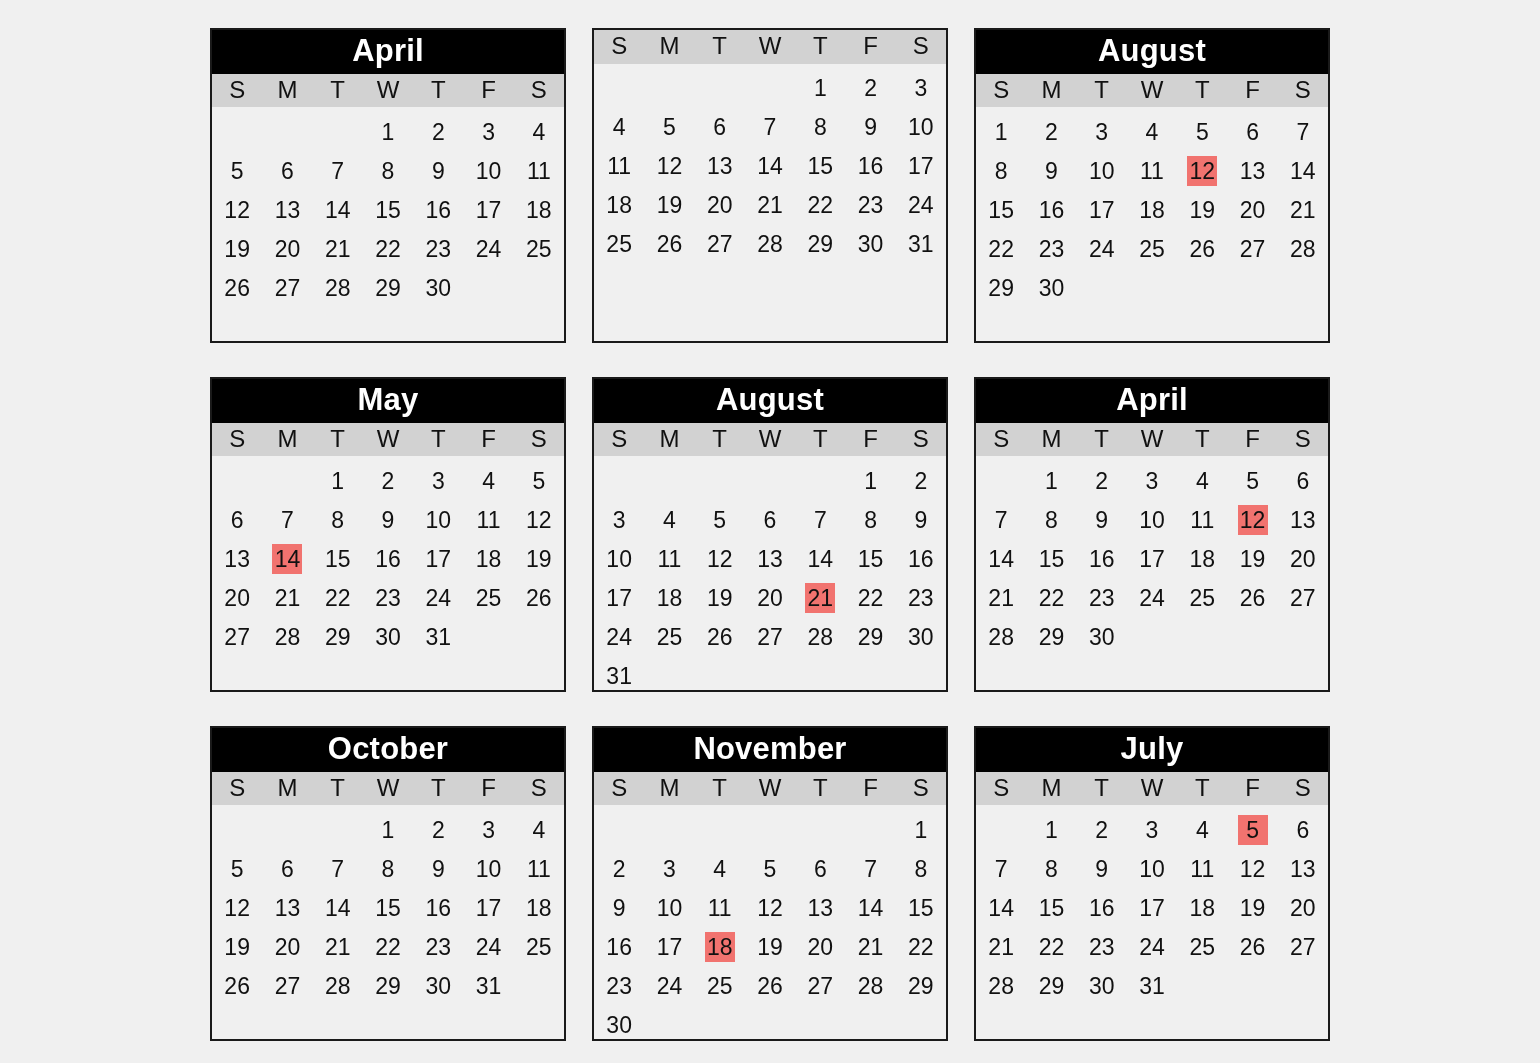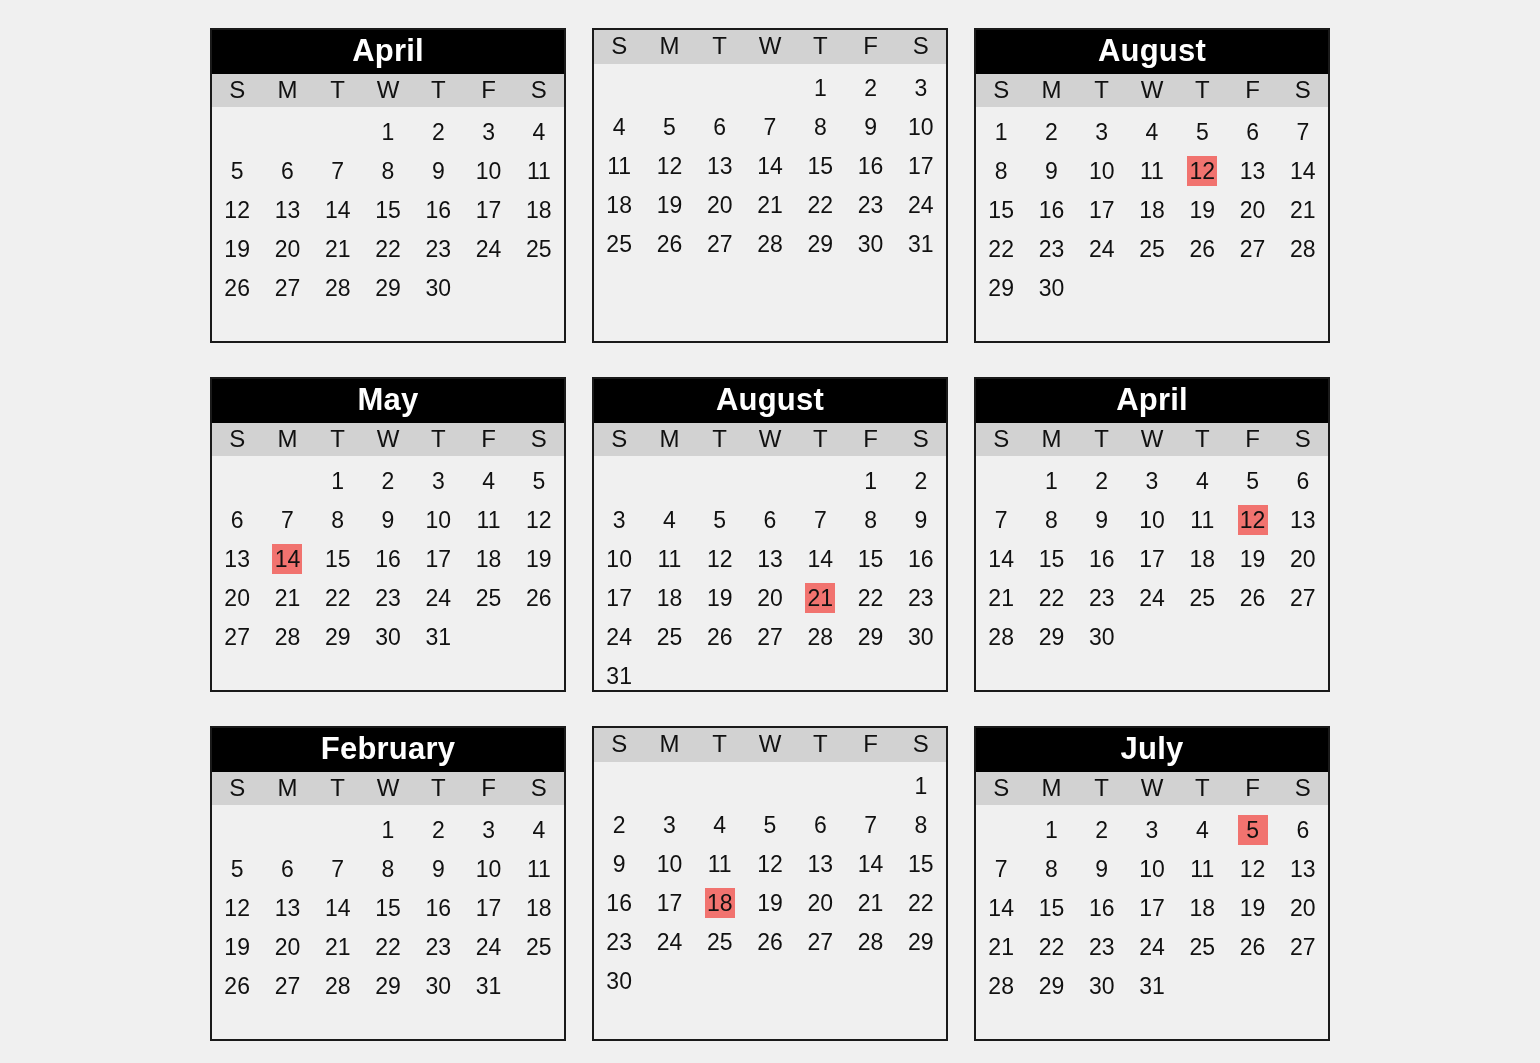--- a/index.html
+++ b/index.html
@@ -811,21 +811,21 @@
         </div>
         <div class="day empty">
           <span></span>
         </div>
         <div class="day empty">
           <span></span>
         </div>
       </div>
     </div>
     <div class="month">
-      <div class="month-title">February</div>
+      <div class="month-title">October</div>
       <div class="dow-row">
         <div class="dow">S</div>
         <div class="dow">M</div>
         <div class="dow">T</div>
         <div class="dow">W</div>
         <div class="dow">T</div>
         <div class="dow">F</div>
         <div class="dow">S</div>
       </div>
       <div class="days">
@@ -930,20 +930,21 @@
         </div>
         <div class="day">
           <span>31</span>
         </div>
         <div class="day empty">
           <span></span>
         </div>
       </div>
     </div>
     <div class="month">
+      <div class="month-title">November</div>
       <div class="dow-row">
         <div class="dow">S</div>
         <div class="dow">M</div>
         <div class="dow">T</div>
         <div class="dow">W</div>
         <div class="dow">T</div>
         <div class="dow">F</div>
         <div class="dow">S</div>
       </div>
       <div class="days">

